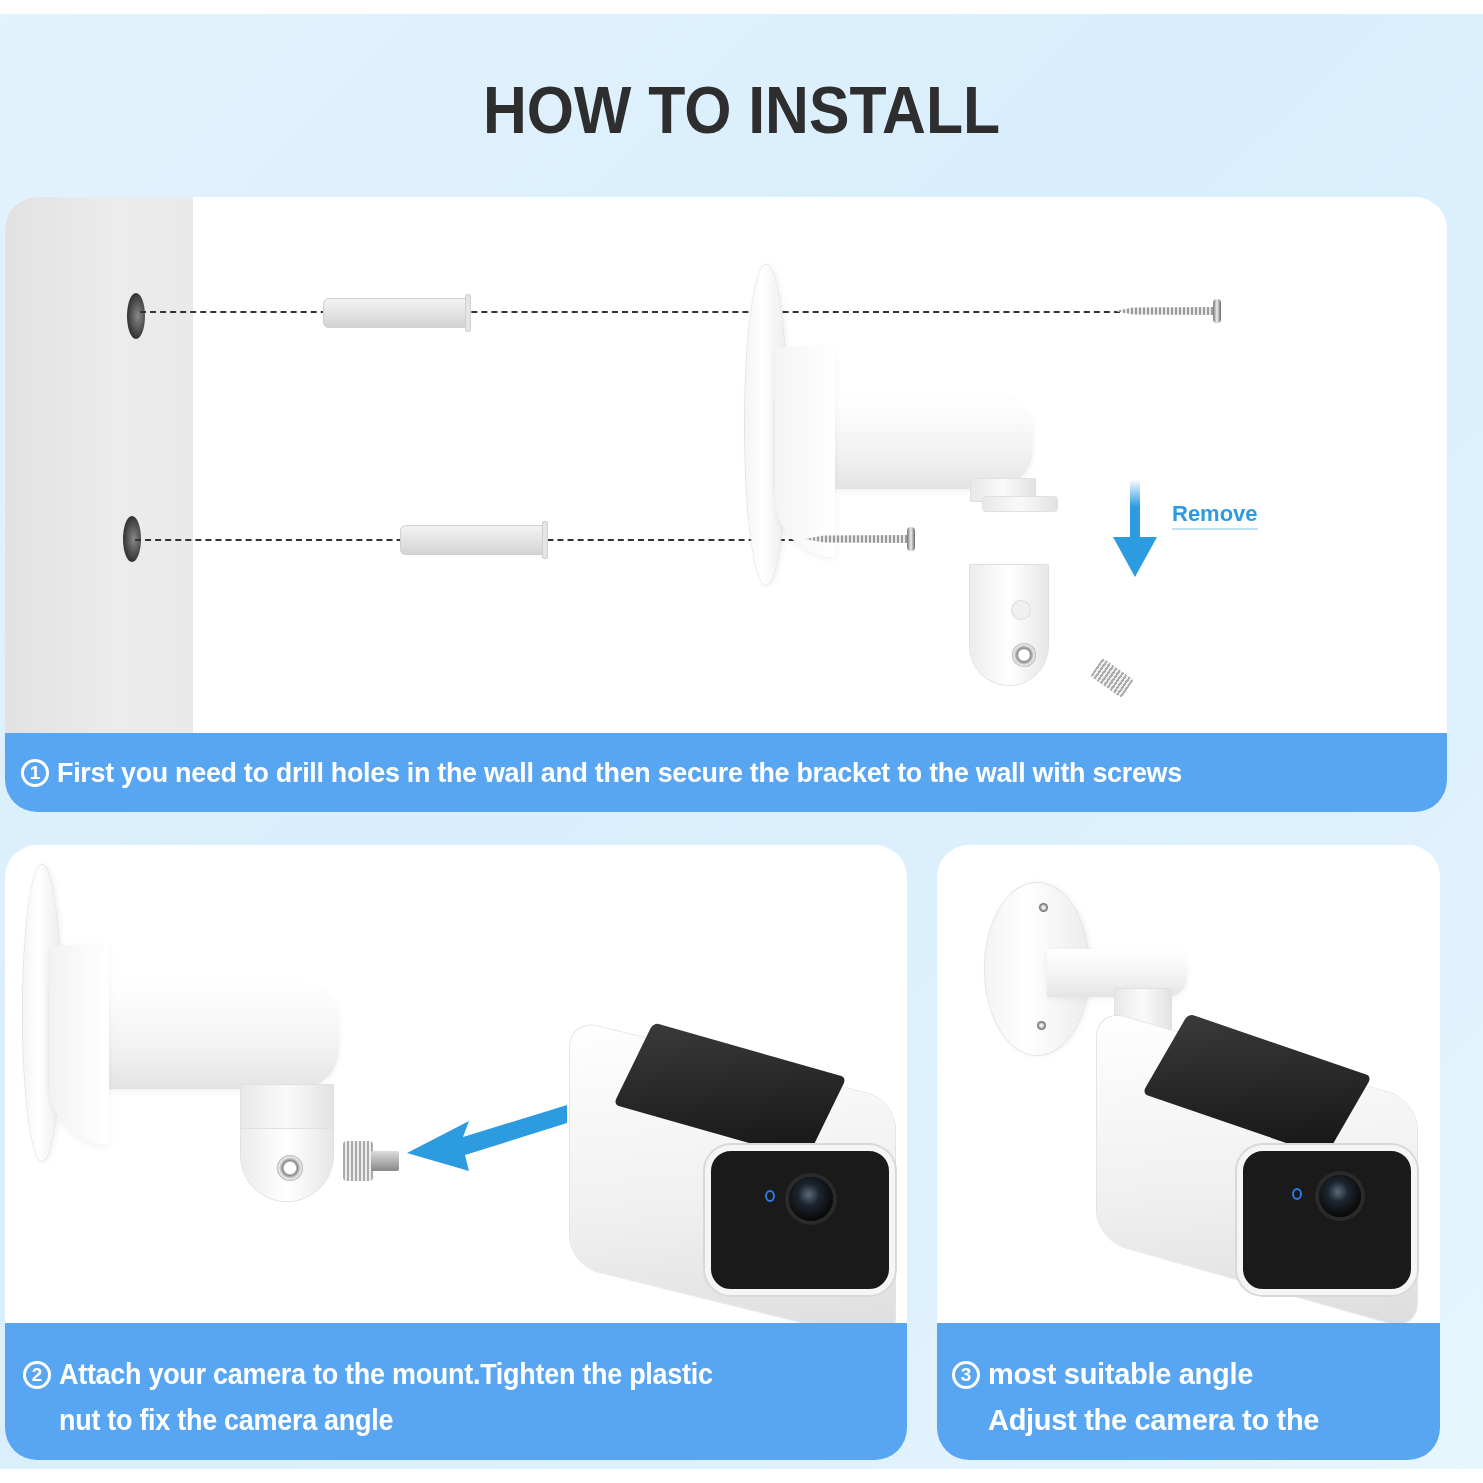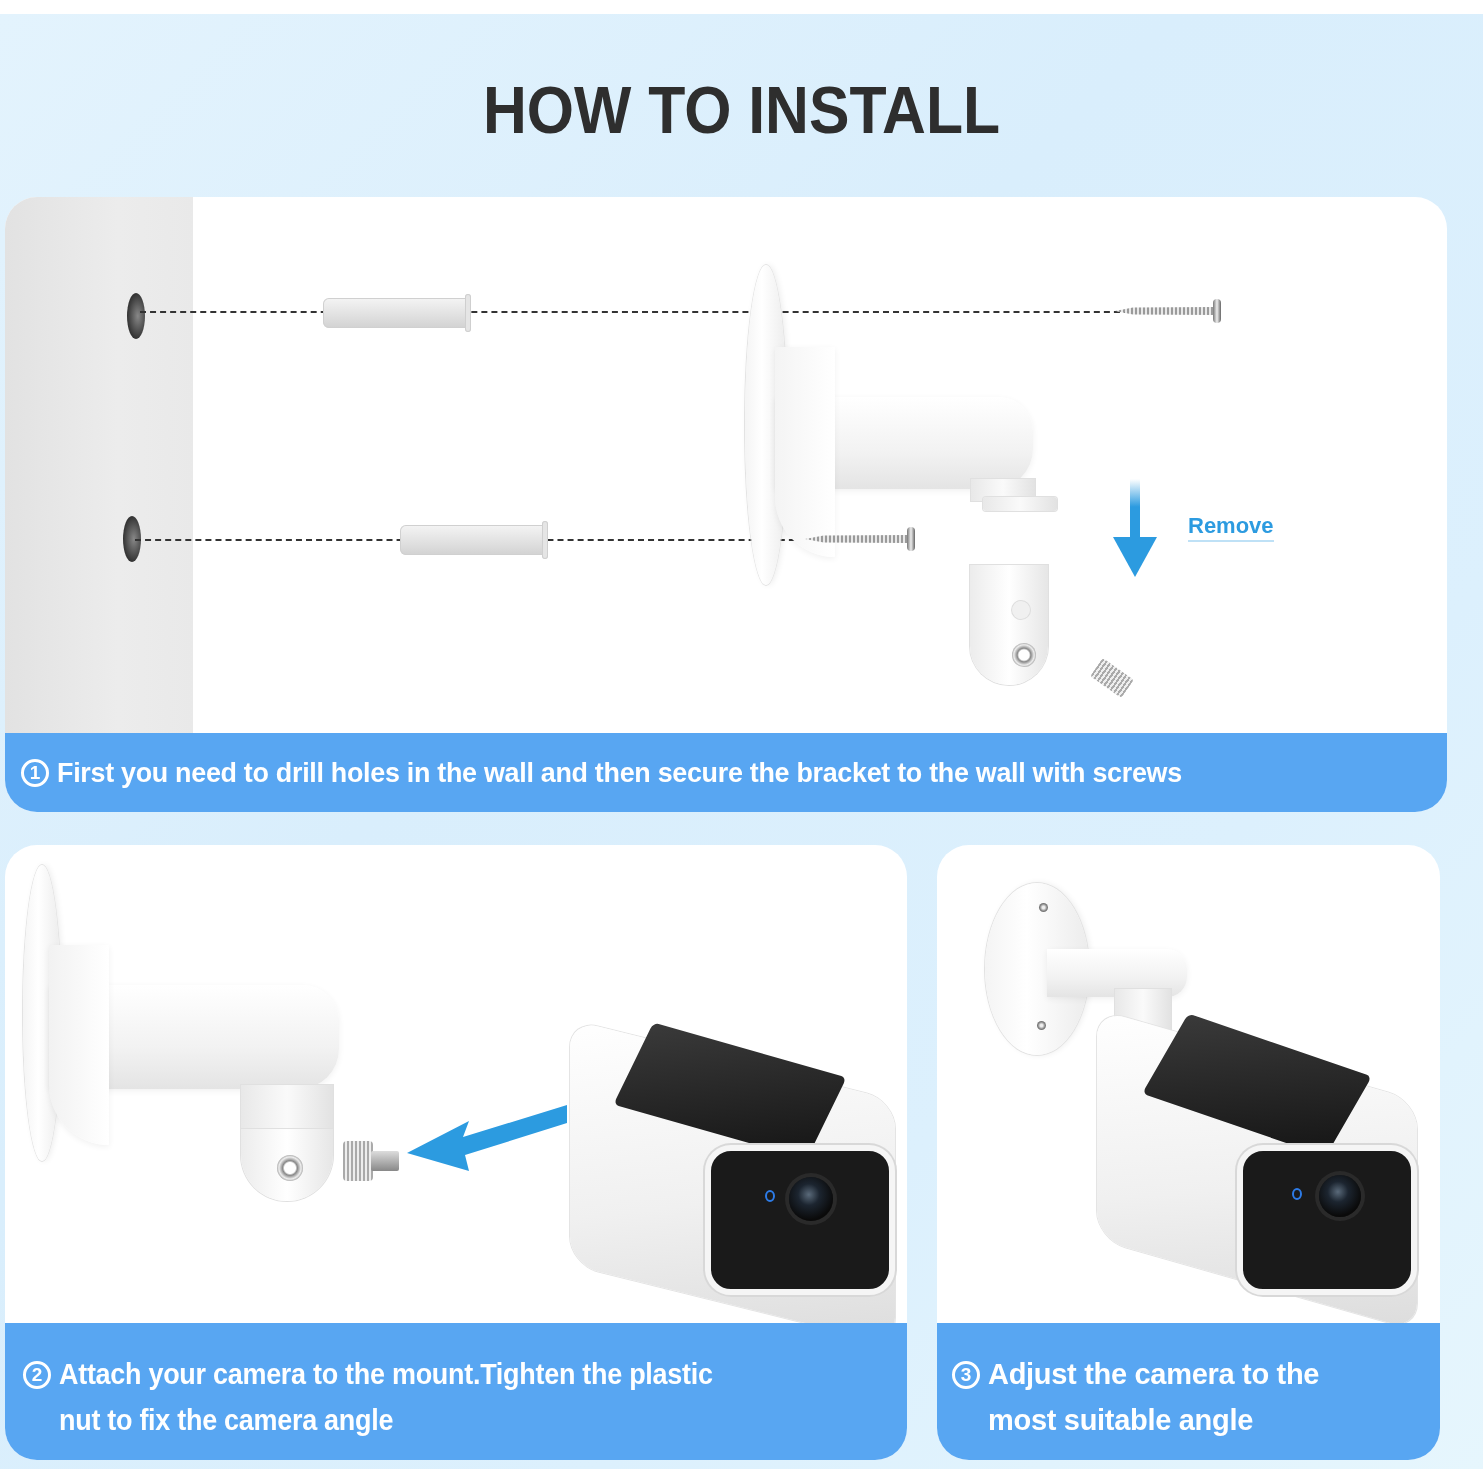--- a/index.html
+++ b/index.html
@@ -156,21 +156,21 @@
   <svg class="remove-arrow" style="left:1108px; top:282px;" viewBox="0 0 44 100">
     <defs>
       <linearGradient id="ag" x1="0" y1="0" x2="0" y2="1">
         <stop offset="0" stop-color="#2c9be0" stop-opacity="0"></stop>
         <stop offset="0.45" stop-color="#2c9be0" stop-opacity="1"></stop>
       </linearGradient>
     </defs>
     <rect x="17" y="0" width="10" height="62" fill="url(#ag)"></rect>
     <polygon points="0,58 44,58 22,98" fill="#2c9be0"></polygon>
   </svg>
-  <div class="remove-label" style="left:1167px; top:316px;margin-left:16px;">Remove</div>
+  <div class="remove-label" style="left:1167px; top:304px;">Remove</div>
 
   <div class="caption">
     <span class="cap-num">1</span>
     <span class="cap-text">First you need to drill holes in the wall and then secure the bracket to the wall with screws</span>
   </div>
 </section>
 
 <section class="panel panel-2">
   <div class="bracket-plate" style="left:18px; top:20px; width:38px; height:296px;"></div>
   <div class="bracket-arm" style="left:44px; top:140px; width:290px; height:104px; border-radius:0 36px 40px 0;"></div>
@@ -209,17 +209,17 @@
 
   <div class="cam-body" style="left:160px; top:210px; width:320px; height:230px; transform:skewY(16deg);"></div>
   <div class="cam-solar" style="left:210px; top:200px; width:220px; height:80px; transform:skewX(-30deg) skewY(16deg);"></div>
   <div class="cam-face" style="left:300px; top:300px; width:180px; height:150px;"></div>
   <div class="cam-lens" style="left:382px; top:330px; width:42px; height:42px;"></div>
   <div class="cam-led" style="left:355px; top:343px;"></div>
 
   <div class="caption">
     <span class="cap-num" style="margin-top:10px;">3</span>
     <span class="cap-text multi">
+      <span class="line">most suitable angle</span>
       <span class="line">Adjust the camera to the</span>
-      <span class="line">most suitable angle</span>
     </span>
   </div>
 </section>
 
 </body></html>

